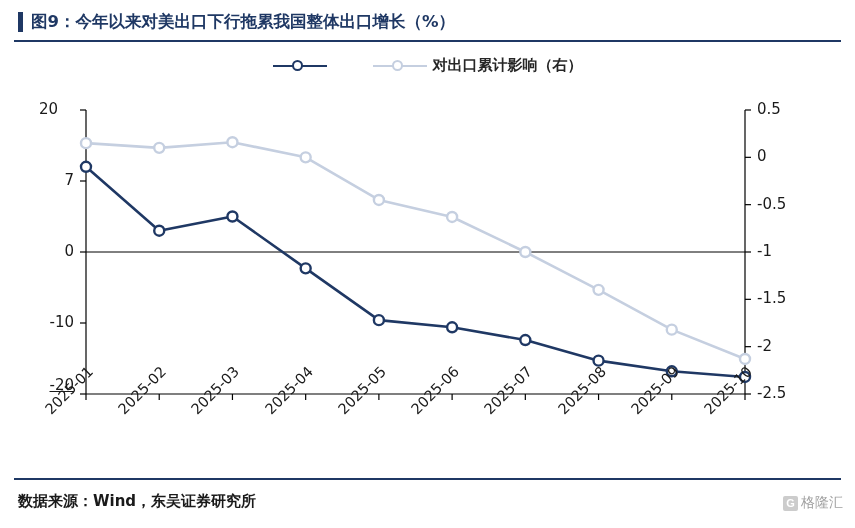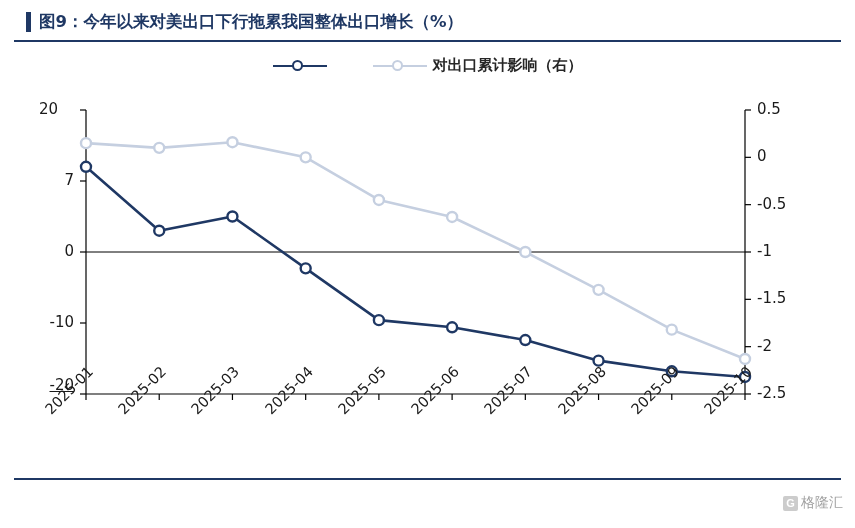--- a/index.html
+++ b/index.html
@@ -22,21 +22,21 @@
   }
   
   .title-bar {
     position: absolute;
     left: 0;
     top: 0;
     width: 703px;
     height: 44px;
     display: flex;
     align-items: center;
-    padding-left: 26px;
+    padding-left: 18px;
     box-sizing: border-box;
   }
   .title-accent {
     width: 5px;
     height: 20px;
     background: #1f3864;
     margin-right: 8px;
     flex: 0 0 auto;
   }
   .title-text {
@@ -277,18 +277,19 @@
         <div class="x-tick-label" style="left: 334.889px; top: 314px;">2025-05</div>
         <div class="x-tick-label" style="left: 408.111px; top: 314px;">2025-06</div>
         <div class="x-tick-label" style="left: 481.333px; top: 314px;">2025-07</div>
         <div class="x-tick-label" style="left: 554.556px; top: 314px;">2025-08</div>
         <div class="x-tick-label" style="left: 627.778px; top: 314px;">2025-09</div>
         <div class="x-tick-label" style="left: 701px; top: 314px;">2025-10</div>
       </div>
   </div>
 
   <div class="footer-rule"></div>
+  <div class="footer-text">数据来源：Wind，东吴证券研究所</div>
   <div class="watermark">
     <div class="wm-badge">G</div>
     <div class="wm-text">格隆汇</div>
   </div>
 
 </div>
 
 </body></html>

